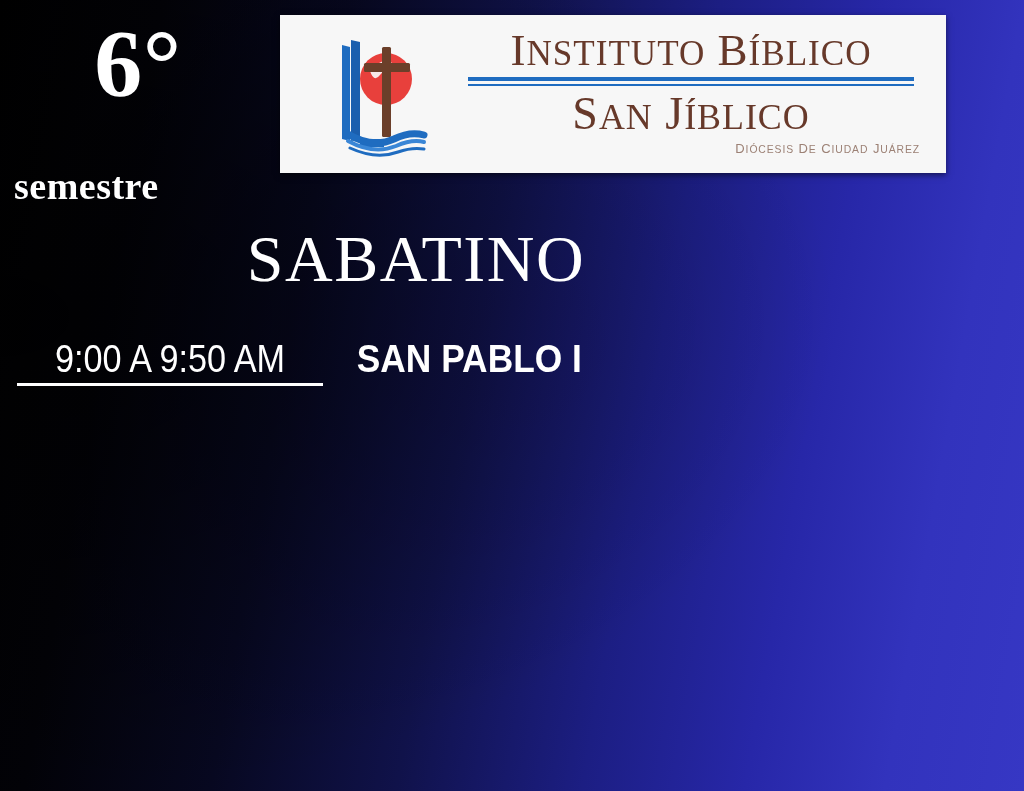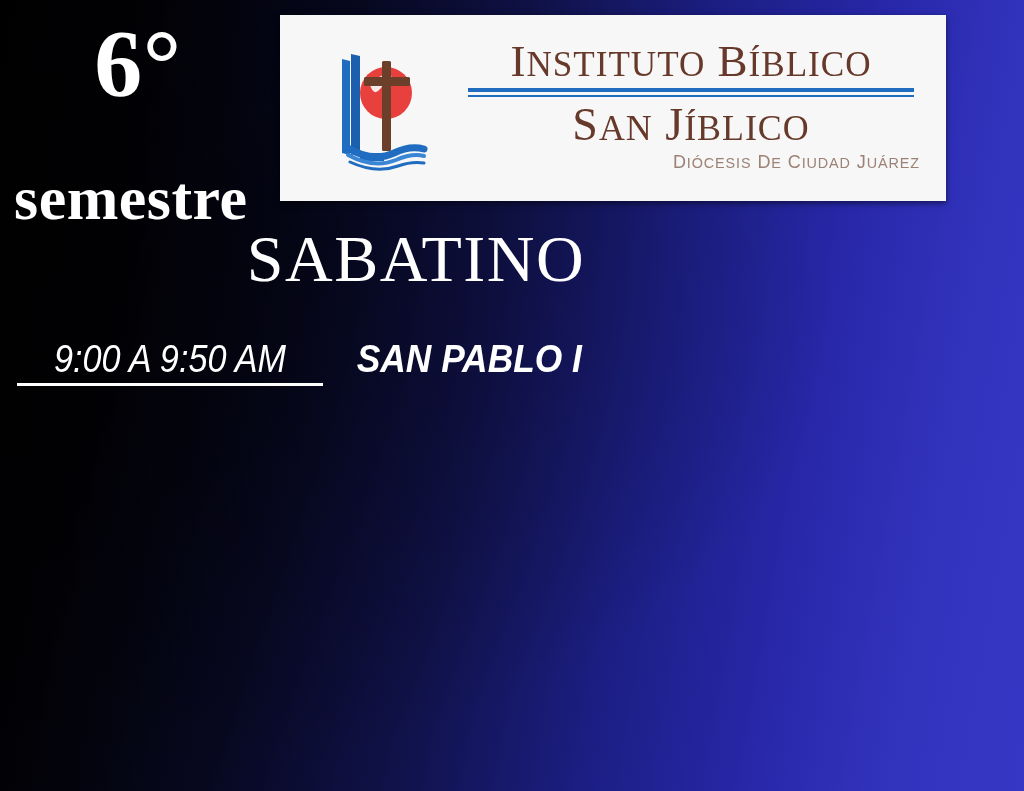--- a/index.html
+++ b/index.html
@@ -54,33 +54,33 @@
     color: #ffffff;
     letter-spacing: 0.5px;
   }
 
   .semester-word {
     position: absolute;
     left: 14px;
     top: 167px;
     font-family: "Liberation Serif", serif;
     font-weight: 700;
-    font-size: 62px;
+    font-size: 38px;
     line-height: 1;
     color: #ffffff;
     letter-spacing: 0.5px;
   }
 
   
   .logo-plaque {
     position: absolute;
     left: 280px;
     top: 15px;
     width: 666px;
-    height: 186px;
+    height: 158px;
     background: #f7f7f7;
     box-shadow: 0 2px 6px rgba(0,0,0,0.55);
     display: flex;
     align-items: center;
     padding: 0;
     box-sizing: border-box;
   }
 
   .logo-emblem {
     width: 120px;
@@ -129,21 +129,21 @@
     line-height: 1.04;
     letter-spacing: 1px;
     text-align: center;
     white-space: nowrap;
     margin-top: 2px;
   }
 
   .logo-sub {
     font-family: "Liberation Sans", sans-serif;
     color: #9c8175;
-    font-size: 18px;
+    font-size: 13px;
     letter-spacing: 0.9px;
     text-align: right;
     padding-right: 8px;
     margin-top: 4px;
     white-space: nowrap;
   }
 
   
   .sabatino {
     position: absolute;
@@ -166,21 +166,20 @@
     position: absolute;
     left: 0;
     top: 340px;
     width: 1024px;
   }
 
   .sched-row {
     display: flex;
     align-items: baseline;
     height: 94px;
-    font-style: italic;
   }
 
   .sched-time {
     flex: 0 0 auto;
     width: 352px;
     text-align: center;
     color: #ffffff;
     font-family: "Liberation Sans", sans-serif;
     font-weight: 400;
     line-height: 1;

